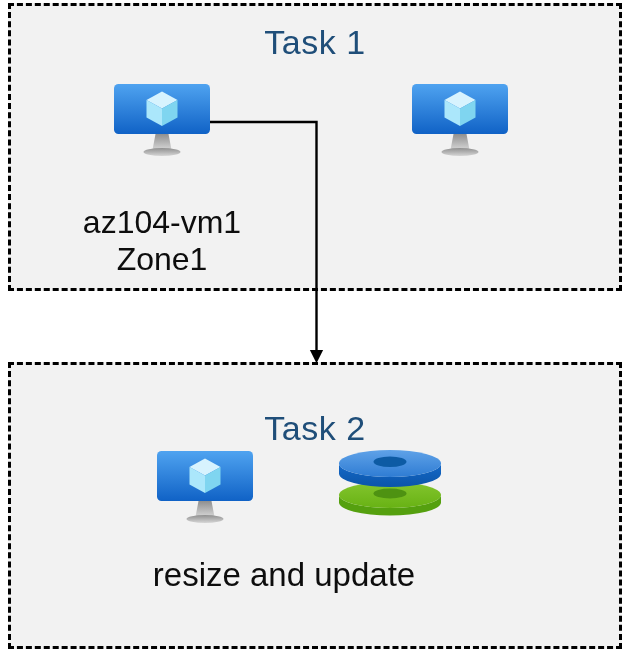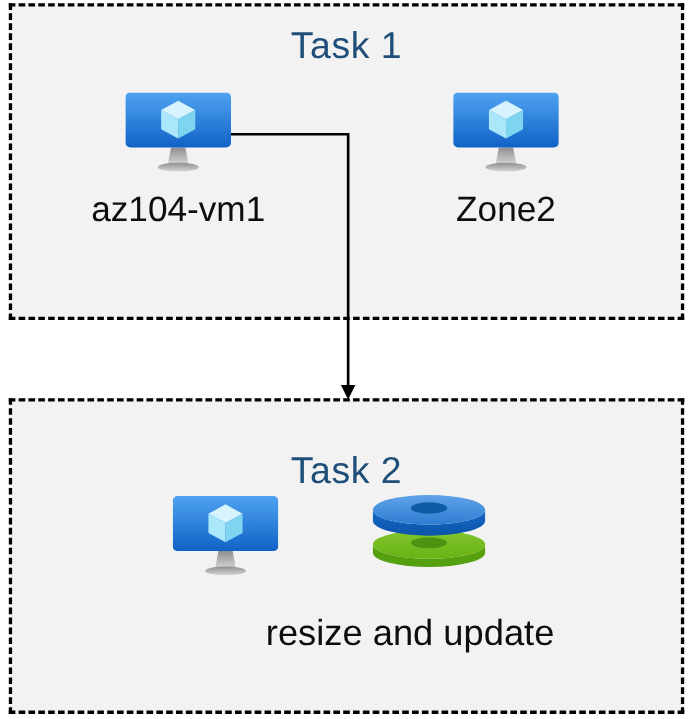--- a/index.html
+++ b/index.html
@@ -36,27 +36,28 @@
   .task1-box .task-title { top: 17px; }
   .task2-box .task-title { top: 20px; margin-top: 24px; }
   .abs { position: absolute; }
   .vm-label {
     position: absolute;
     width: 240px;
     text-align: center;
     color: #0d0d0d;
     font-size: 32px;
     line-height: 37px;
+    margin-top: 32px;
   }
   .caption {
     position: absolute;
     left: 64px;
     top: 556px;
     width: 440px;
-    text-align: right;
+    text-align: center;
     color: #0d0d0d;
     font-size: 33px;
   }
   .overlay {
     position: absolute;
     left: 0; top: 0;
     width: 628px; height: 654px;
     pointer-events: none;
     z-index: 5;
   }
@@ -88,20 +89,21 @@
         <ellipse cx="48" cy="68" rx="18.5" ry="4" fill="url(#stG1)"></ellipse>
         <rect x="0" y="0" width="96" height="50" rx="4.5" fill="url(#monG1)"></rect>
         <polygon points="48,7.5 63.5,16 48,24.5 32.5,16" fill="#d7f3fe"></polygon>
         <polygon points="32.5,16 48,24.5 48,42 32.5,33.5" fill="#abe7fb"></polygon>
         <polygon points="63.5,16 63.5,33.5 48,42 48,24.5" fill="#7fd5f0"></polygon>
       </svg>
     </span>
   </div>
   <div class="vm-label" style="left:42px; top:172px;">
     <div>az104-vm1</div>
+    <div>Zone1</div>
   </div>
 
   <div class="abs" style="left:412px; top:84px;">
     <span>
       <svg width="96" height="74" viewBox="0 0 96 74">
         <defs>
           <linearGradient id="monG2" x1="0" y1="0" x2="0" y2="1">
             <stop offset="0" stop-color="#4fa3f0"></stop>
               <stop offset="1" stop-color="#1062c6"></stop>
           </linearGradient>
@@ -113,21 +115,20 @@
         <polygon points="41.5,50 54.5,50 57.5,66 38.5,66" fill="url(#stG2)"></polygon>
         <ellipse cx="48" cy="68" rx="18.5" ry="4" fill="url(#stG2)"></ellipse>
         <rect x="0" y="0" width="96" height="50" rx="4.5" fill="url(#monG2)"></rect>
         <polygon points="48,7.5 63.5,16 48,24.5 32.5,16" fill="#d7f3fe"></polygon>
         <polygon points="32.5,16 48,24.5 48,42 32.5,33.5" fill="#abe7fb"></polygon>
         <polygon points="63.5,16 63.5,33.5 48,42 48,24.5" fill="#7fd5f0"></polygon>
       </svg>
     </span>
   </div>
   <div class="vm-label" style="left:340px; top:172px;">
-    <div>Zone2</div>
   </div>
 
   <div class="task-box task2-box">
     <div class="task-title">Task 2</div>
   </div>
 
   <div class="abs" style="left:157px; top:451px;">
     <span>
       <svg width="96" height="74" viewBox="0 0 96 74">
         <defs>

